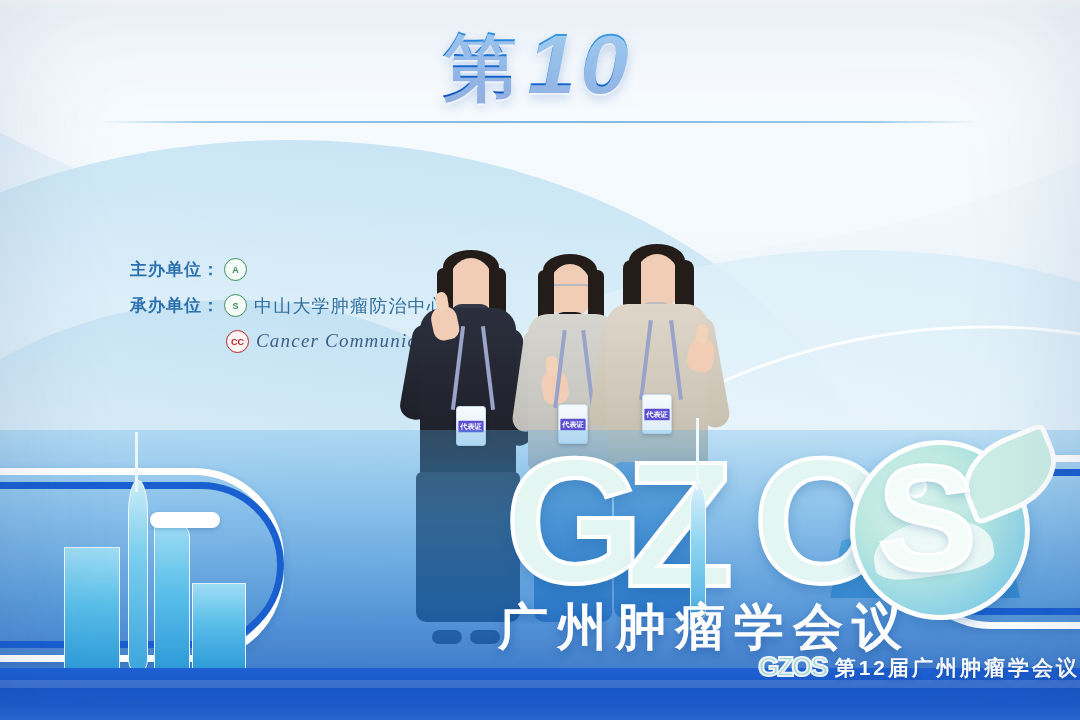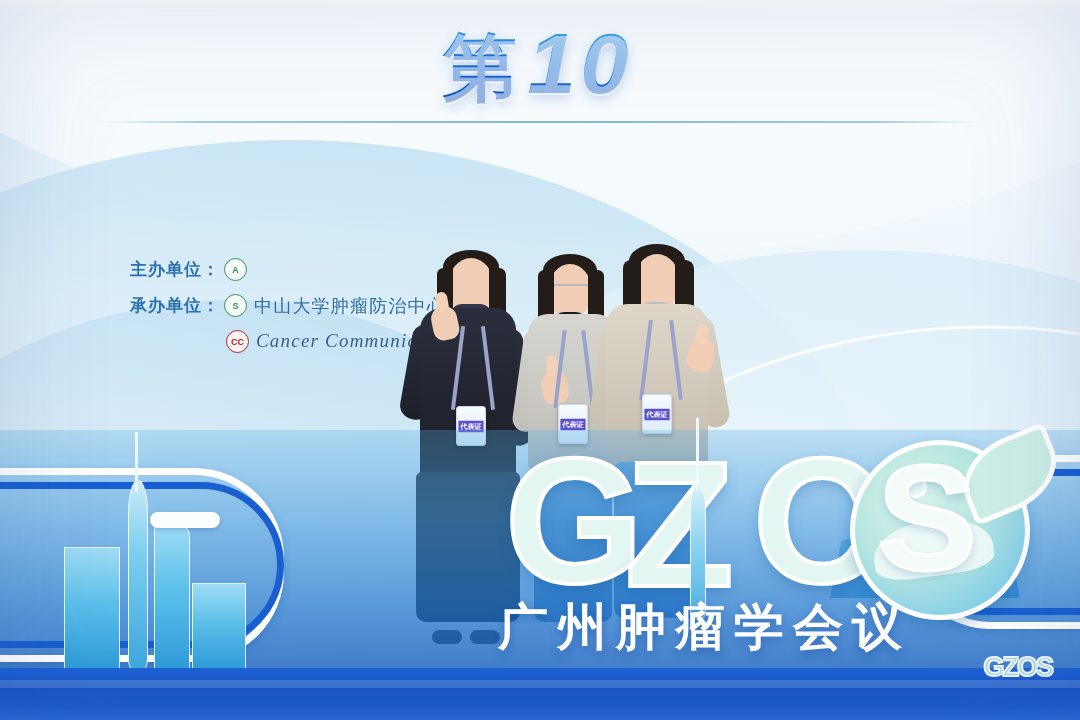--- a/index.html
+++ b/index.html
@@ -202,21 +202,21 @@
 
   
   #sub-cn{
     position:absolute;left:498px;top:594px;
     font-size:50px;font-weight:bold;color:#ffffff;letter-spacing:9px;
     text-shadow:0 4px 10px rgba(15,70,150,.45);white-space:nowrap;
   }
 
   
   #strip{
-    position:absolute;right:28px;top:652px;display:flex;align-items:center;gap:8px;
+    position:absolute;right:0;top:652px;display:flex;align-items:center;gap:8px;
     white-space:nowrap;
   }
   #strip-mark{
     font-size:27px;font-weight:bold;color:#a9e4d6;letter-spacing:-2px;
     -webkit-text-stroke:2px #ffffff;opacity:.95;
   }
   #strip-text{
     font-size:21px;font-weight:bold;color:#ffffff;letter-spacing:3px;
     text-shadow:0 2px 5px rgba(15,70,150,.5);
   }
@@ -437,17 +437,18 @@
   <div id="tower-mini"></div>
   <div id="tower-mini-spire"></div>
 
   <div id="sub-cn">广州肿瘤学会议</div>
 
   <div id="floor"></div>
   <div id="floor-sheen"></div>
 
   <div id="strip">
     <span id="strip-mark">GZOS</span>
+    <span id="strip-text">第12届广州肿瘤学会议</span>
   </div>
 
   <div class="topfade"></div>
   <div class="vignette"></div>
 </div>
 
 </body></html>

